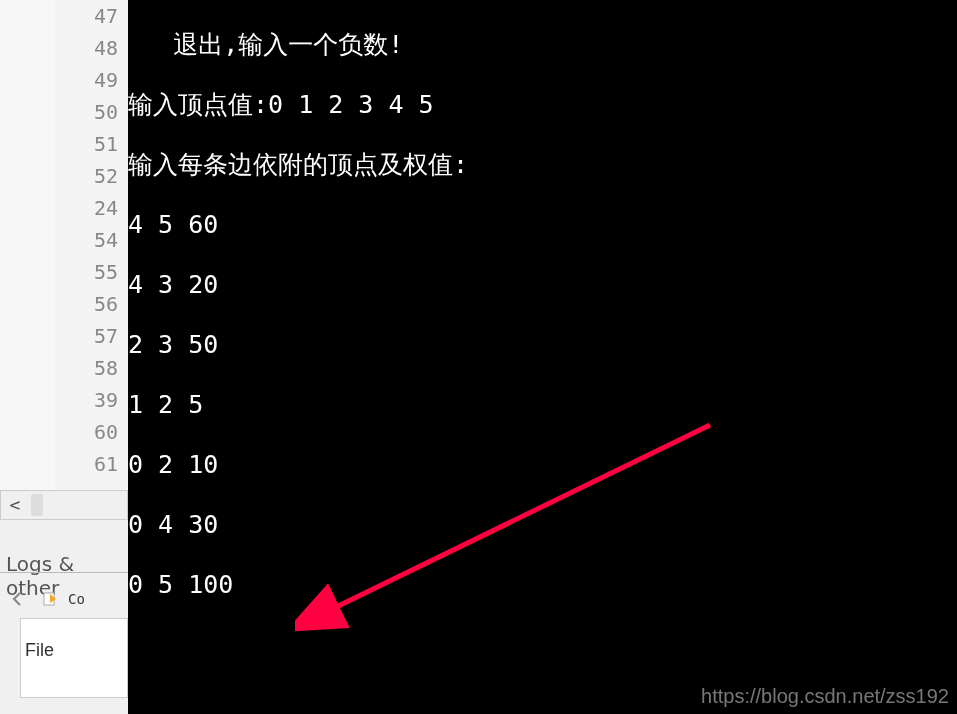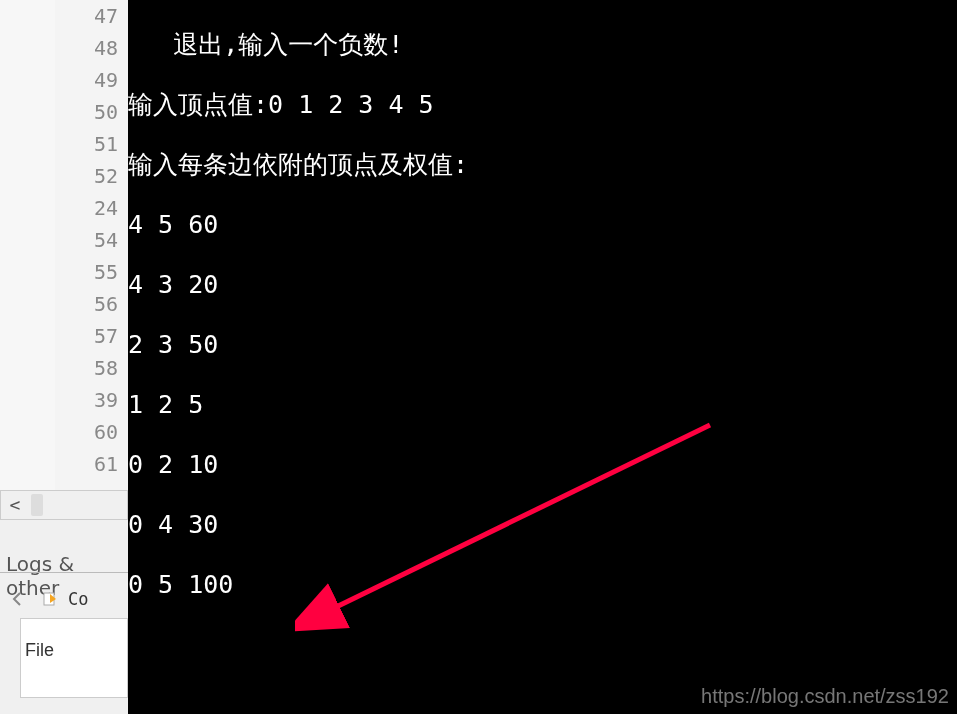--- a/index.html
+++ b/index.html
@@ -112,21 +112,21 @@
       margin: 2px;
       display: flex;
       align-items: center;
       justify-content: center;
     }
     .toolbar-btn svg {
       width: 16px;
       height: 16px;
     }
     .tab-label {
-      font-size: 17px;
+      font-size: 14px;
       color: #333;
       margin-left: 2px;
     }
     .file-label {
       position: absolute;
       top: 92px;
       left: 25px;
       font-size: 18px;
       font-family: Liberation Sans, sans-serif;
       color: #333;

